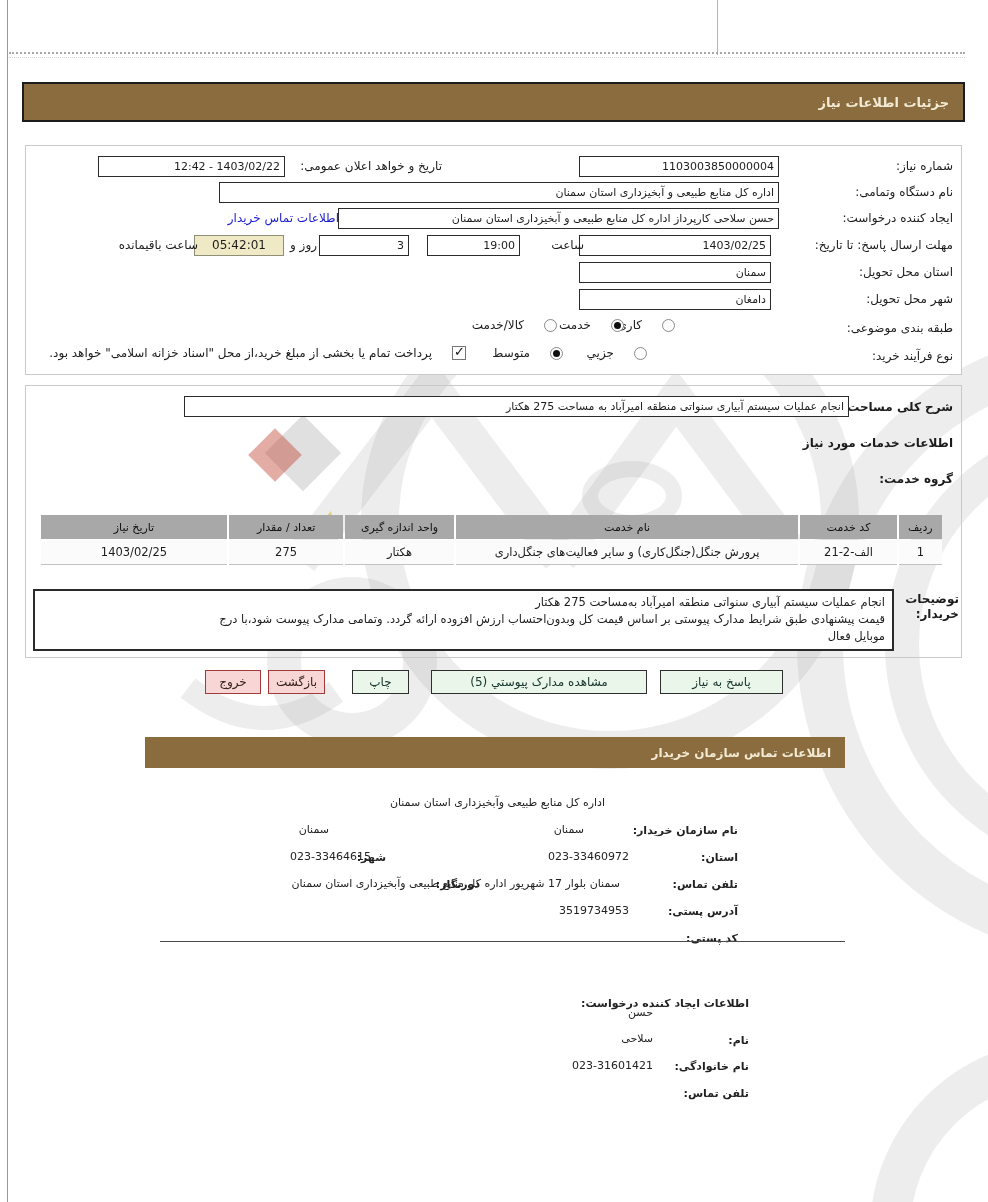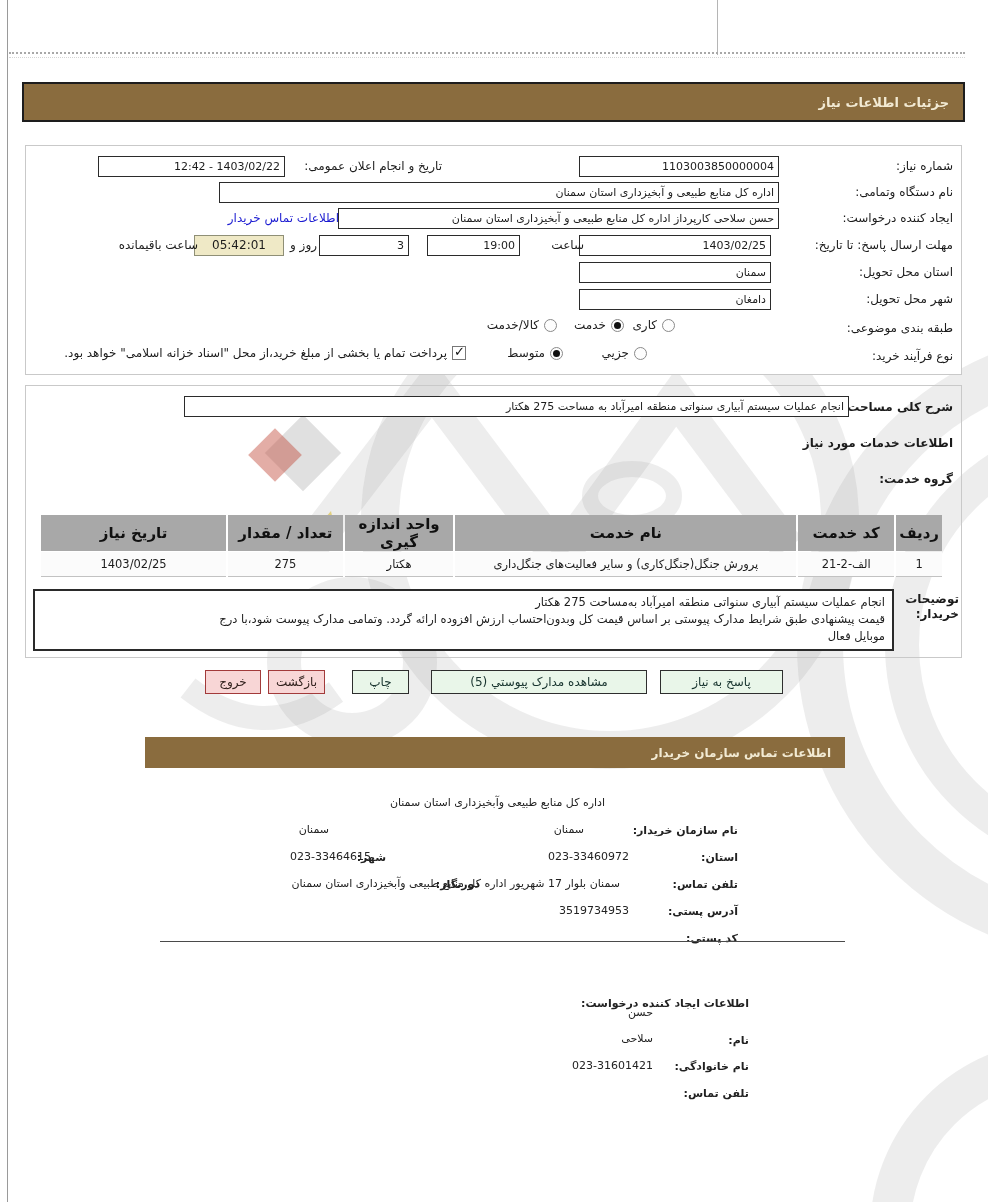--- a/index.html
+++ b/index.html
@@ -25,31 +25,31 @@
   
   .flabel{position:absolute;font-size:12px;white-space:nowrap;z-index:3;}
   .flabel.b{font-weight:bold;}
   .tbox{position:absolute;height:17px;border:1px solid #2b2b2b;background:#fff;
     font-size:11px;line-height:17px;padding:1px 4px;text-align:right;white-space:nowrap;
     overflow:hidden;z-index:3;box-sizing:content-box;}
   .tbox.ltr{direction:ltr;}
   .tbox.beige{background:#efe9c6;border-color:#8f8f76;text-align:center;font-size:12px;}
   .link{color:#1b1bd1;cursor:pointer;}
   
-  .rgroup{position:absolute;display:flex;align-items:center;gap:5px;z-index:3;font-size:12px;white-space:nowrap;}
+  .rgroup{position:absolute;display:flex;align-items:center;gap:20px;z-index:3;font-size:12px;white-space:nowrap;}
   .radio{display:inline-block;width:13px;height:13px;border:1px solid #8a8a8a;border-radius:50%;
     background:#fdfdfd;box-sizing:border-box;flex:0 0 auto;}
   .radio.on{position:relative;}
   .radio.on::after{content:"";position:absolute;left:2px;top:2px;width:7px;height:7px;border-radius:50%;background:#101010;}
   .checkbox{display:inline-block;width:14px;height:14px;border:1px solid #777;background:#fff;
     box-sizing:border-box;position:relative;flex:0 0 auto;}
   .checkbox.on::after{content:"✓";position:absolute;left:1px;top:-3px;font-size:13px;color:#111;font-weight:bold;}
   
   #service-table{position:absolute;right:17px;top:128px;width:905px;z-index:3;border-collapse:separate;border-spacing:2px 1px;}
-  #service-table th{background:#a8a8a8;color:#101010;font-size:15px;font-weight:bold;height:24px;padding:0 3px;}
+  #service-table th{background:#a8a8a8;color:#101010;font-size:11px;font-weight:normal;height:24px;padding:0 3px;}
   #service-table td{background:#fbfbfb;font-size:11.5px;text-align:center;height:24px;padding:0 3px;border-bottom:1px solid #c2c2c2;}
   
   #notes-box{position:absolute;right:67px;top:203px;width:843px;height:52px;border:2px solid #2a2a2a;
     background:#fff;z-index:3;font-size:11.5px;line-height:17px;padding:3px 7px;text-align:right;}
   
   .btn{position:absolute;top:670px;height:22px;font-size:12px;line-height:22px;text-align:center;
     z-index:3;cursor:pointer;box-sizing:content-box;white-space:nowrap;}
   .btn.green{background:#e9f6e9;border:1px solid #2e2e2e;color:#17332e;}
   .btn.pink{background:#f8d6d6;border:1px solid #a23a3a;color:#30201c;}
   
@@ -88,21 +88,21 @@
 <div id="top-dotted" class="abs"></div>
 
 <div id="bar-need-details" class="abs brown-bar">
   <span>جزئیات اطلاعات نیاز</span>
 </div>
 
 <div id="panel-info" class="abs panel">
 
   <span class="flabel" style="right:8px;top:13px">شماره نیاز:</span>
   <div class="tbox ltr" style="right:182px;top:10px;width:190px">1103003850000004</div>
-  <span class="flabel" style="right:519px;top:13px">تاریخ و انجام اعلان عمومی:</span>
+  <span class="flabel" style="right:519px;top:13px">تاریخ و خواهد اعلان عمومی:</span>
   <div class="tbox ltr" style="right:676px;top:10px;width:177px">12:42 - 1403/02/22</div>
 
   <span class="flabel" style="right:8px;top:39px">نام دستگاه وتمامی:</span>
   <div class="tbox" style="right:182px;top:36px;width:550px">اداره کل منابع طبیعی و آبخیزداری استان سمنان</div>
 
   <span class="flabel" style="right:8px;top:65px">ایجاد کننده درخواست:</span>
   <div class="tbox" style="right:182px;top:62px;width:431px">حسن سلاحی کارپرداز اداره کل منابع طبیعی و آبخیزداری استان سمنان</div>
   <span class="flabel link" style="right:622px;top:65px">اطلاعات تماس خریدار</span>
 
   <span class="flabel" style="right:8px;top:92px">مهلت ارسال پاسخ: تا تاریخ:</span>

